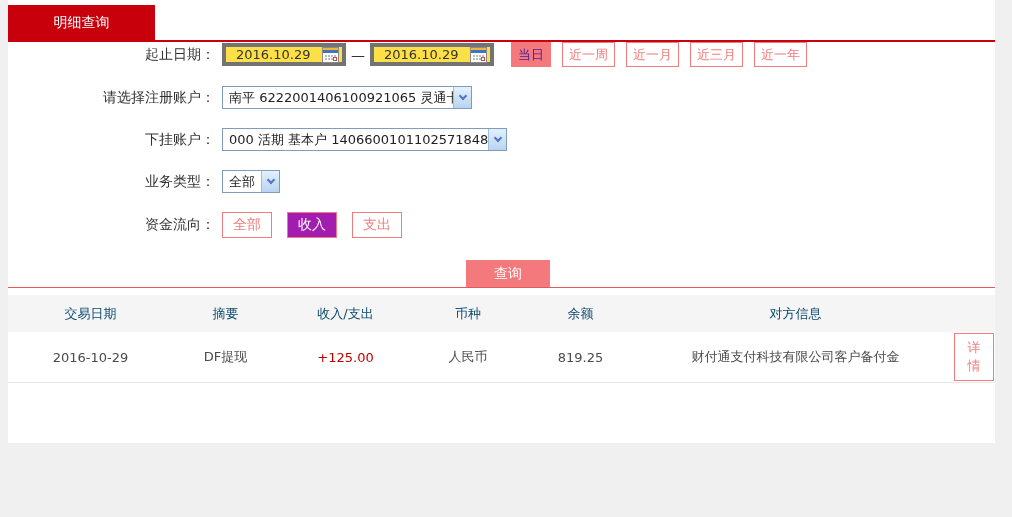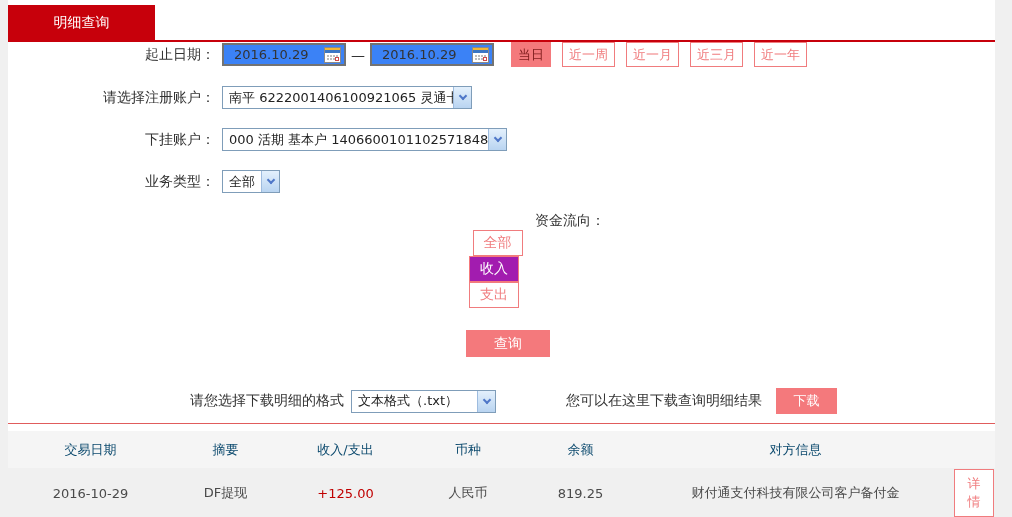--- a/index.html
+++ b/index.html
@@ -32,34 +32,34 @@
   .form { }
   .form-row {
     display:flex; align-items:center;
     margin-bottom:19px;
     font-size:14px; color:#333;
   }
   .form-label { width:207px; text-align:right; flex-shrink:0; white-space:pre; }
   .gap { margin-left:7px; }
   .date-box {
     width:124px; height:23px;
-    border:2px solid #737373; background:#3b82f6;
+    border:4px solid #737373; background:#fde047;
     display:flex; align-items:center; justify-content:space-between;
     padding:0 3px 0 10px;
     font-size:13px; color:#333; margin-left:7px;
     cursor:text;
   }
   .cal { display:block; cursor:pointer; }
   .dash { margin:0 5px; color:#333; }
   .qbtn {
     height:25px; padding:0 6px; margin-left:11px;
     background:#fff; border:1px solid #f07c7e; color:#f07c7e;
     font-size:13px; font-family:inherit; cursor:pointer;
   }
-  .qbtn.filled { background:#f4797c; border-color:#f4797c; color:#7f1d1d; }
+  .qbtn.filled { background:#f4797c; border-color:#f4797c; color:#4c1d95; }
   .qbtn.first { margin-left:17px; }
   
   .xsel {
     height:23px; border:1px solid #7f9db9; background:#fff;
     display:flex; align-items:stretch;
     font-size:13px; color:#222; margin-left:7px; cursor:pointer;
   }
   .xsel .txt { flex:1; padding:0 6px; display:flex; align-items:center; white-space:nowrap; overflow:hidden; }
   .xsel .arrow {
     width:18px; flex-shrink:0;
@@ -199,41 +199,30 @@
     <div class="form-row">
       <span class="form-label">业务类型：</span>
       <div class="xsel" style="width:58px">
         <span class="txt">全部</span>
         <span class="arrow">
             <i></i>
           </span>
       </div>
     </div>
 
-    <div class="form-row" style="margin-bottom:0;flex-direction:column;">
+    <div class="form-row" style="margin-bottom:0;">
       <span class="form-label">资金流向：</span>
       <button class="flow-btn gap">全部</button>
       <button class="flow-btn filled">收入</button>
       <button class="flow-btn">支出</button>
     </div>
 
     <button class="query-btn">查询</button>
   </div>
 
-  <div class="dl-row">
-    <span class="dl-label">请您选择下载明细的格式</span>
-    <div class="xsel" style="width:145px">
-      <span class="txt">文本格式（.txt）</span>
-      <span class="arrow">
-          <i></i>
-        </span>
-    </div>
-    <span class="dl-hint">您可以在这里下载查询明细结果</span>
-    <button class="dl-btn">下载</button>
-  </div>
 
   <div class="table-wrap">
     <table>
       <colgroup>
         <col style="width:165px">
           <col style="width:105px">
           <col style="width:135px">
         <col style="width:110px">
           <col style="width:115px">
           <col style="width:315px">

